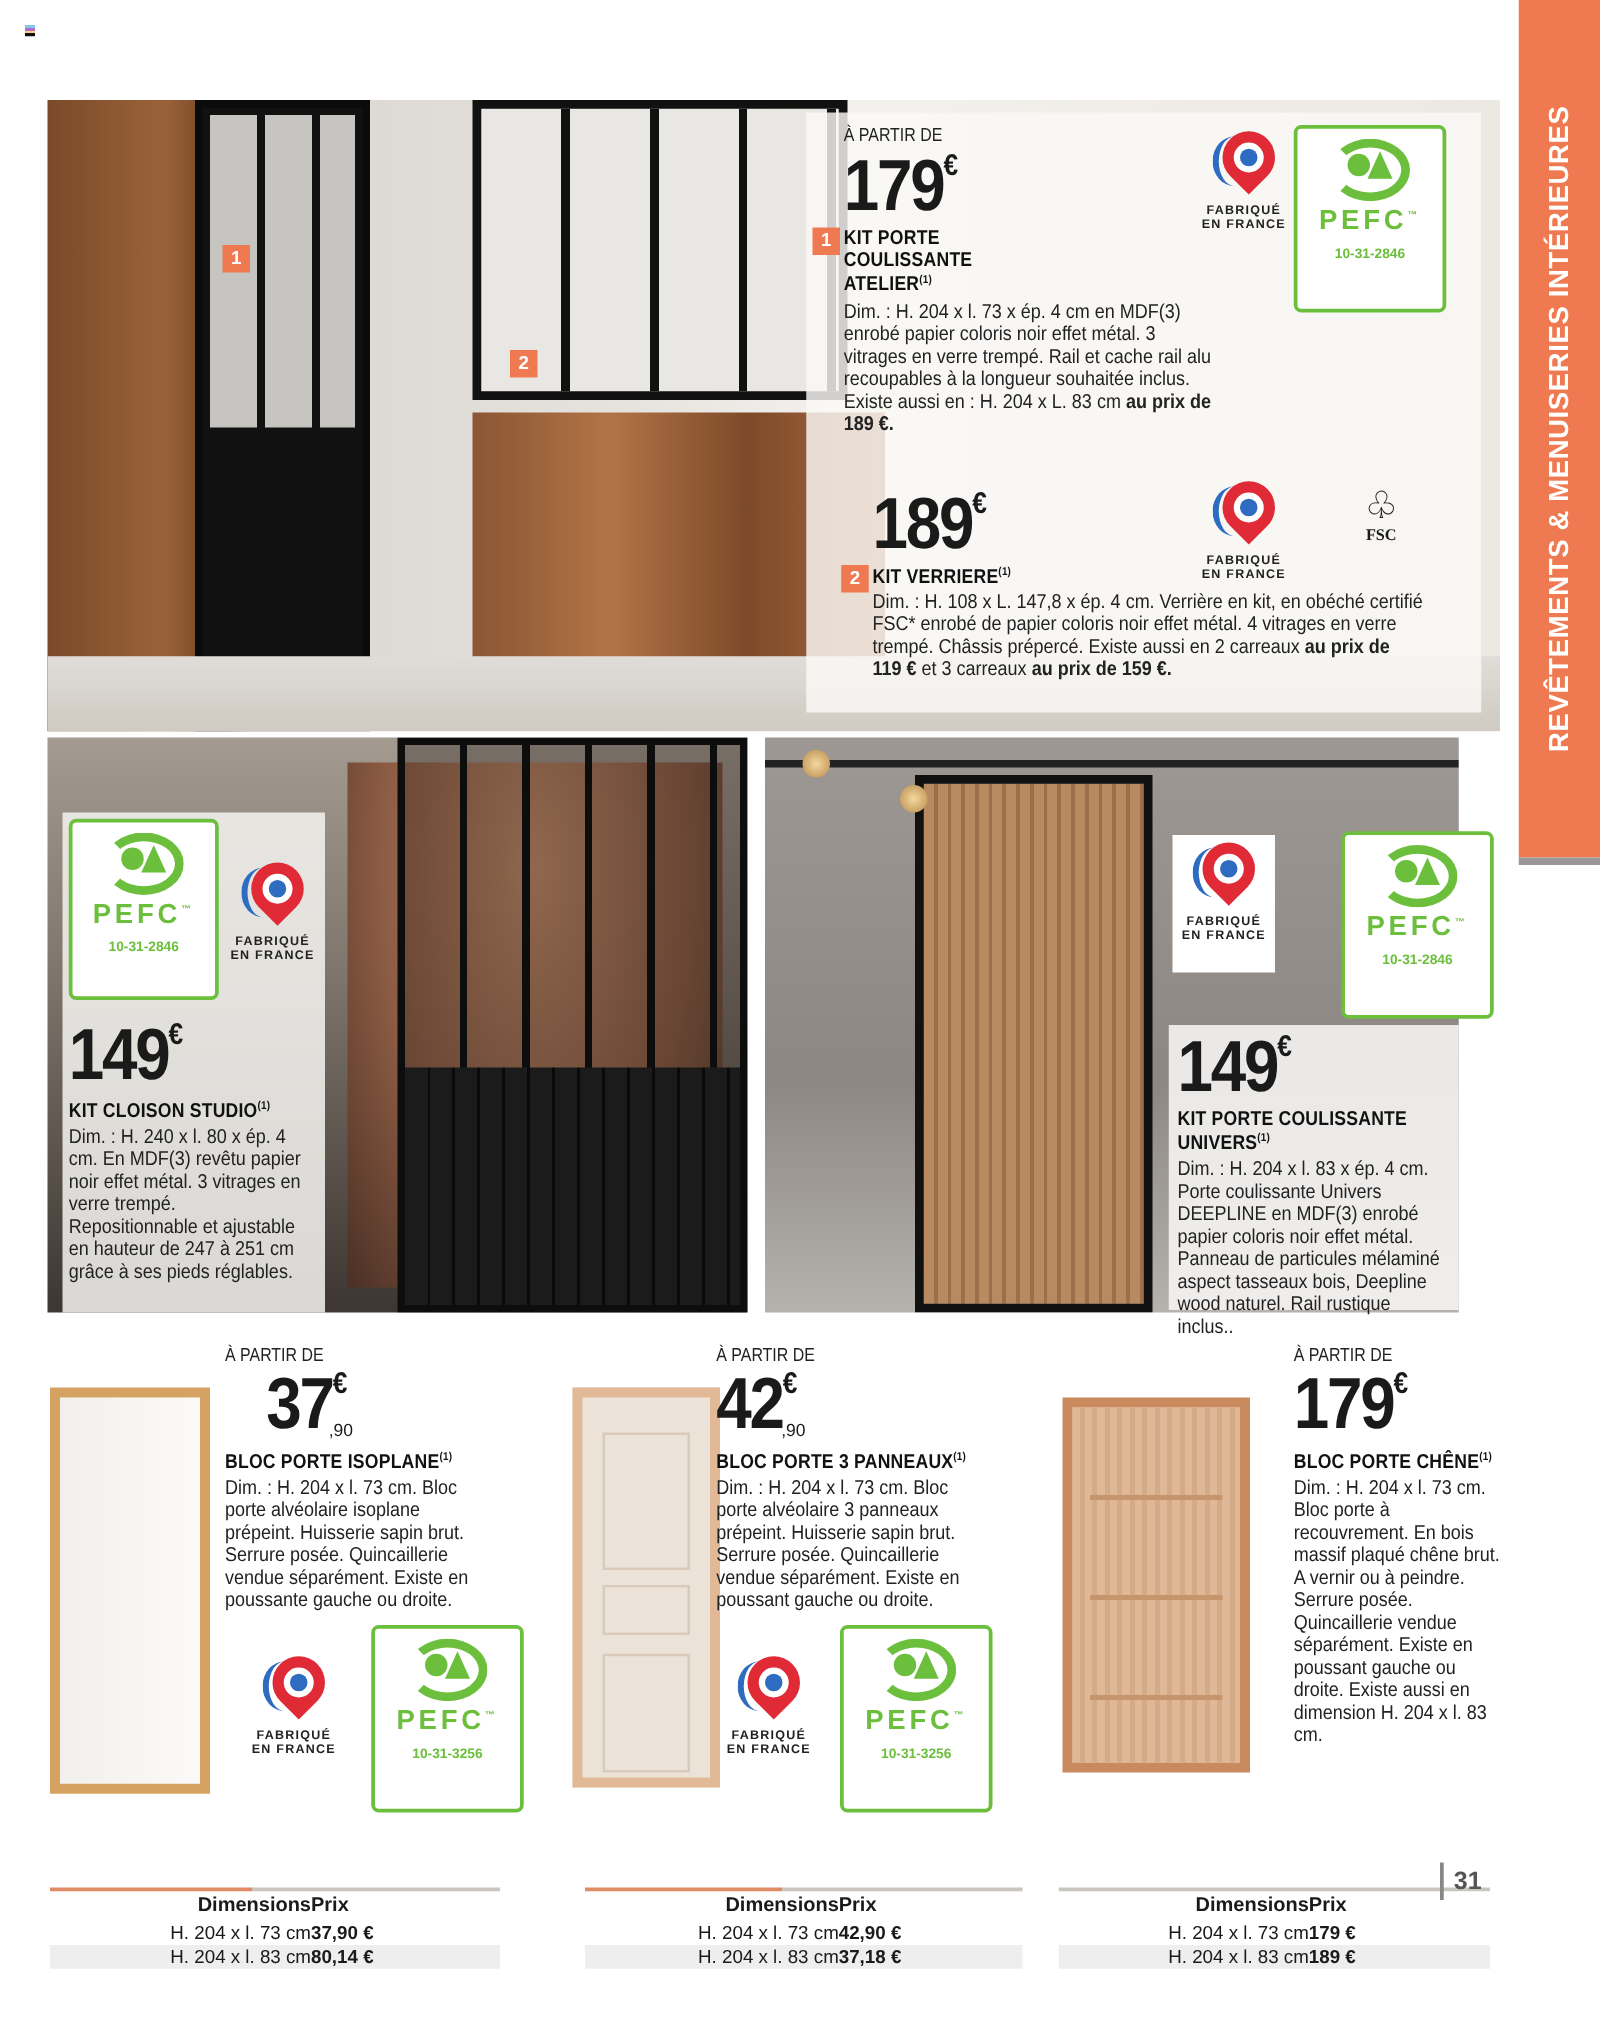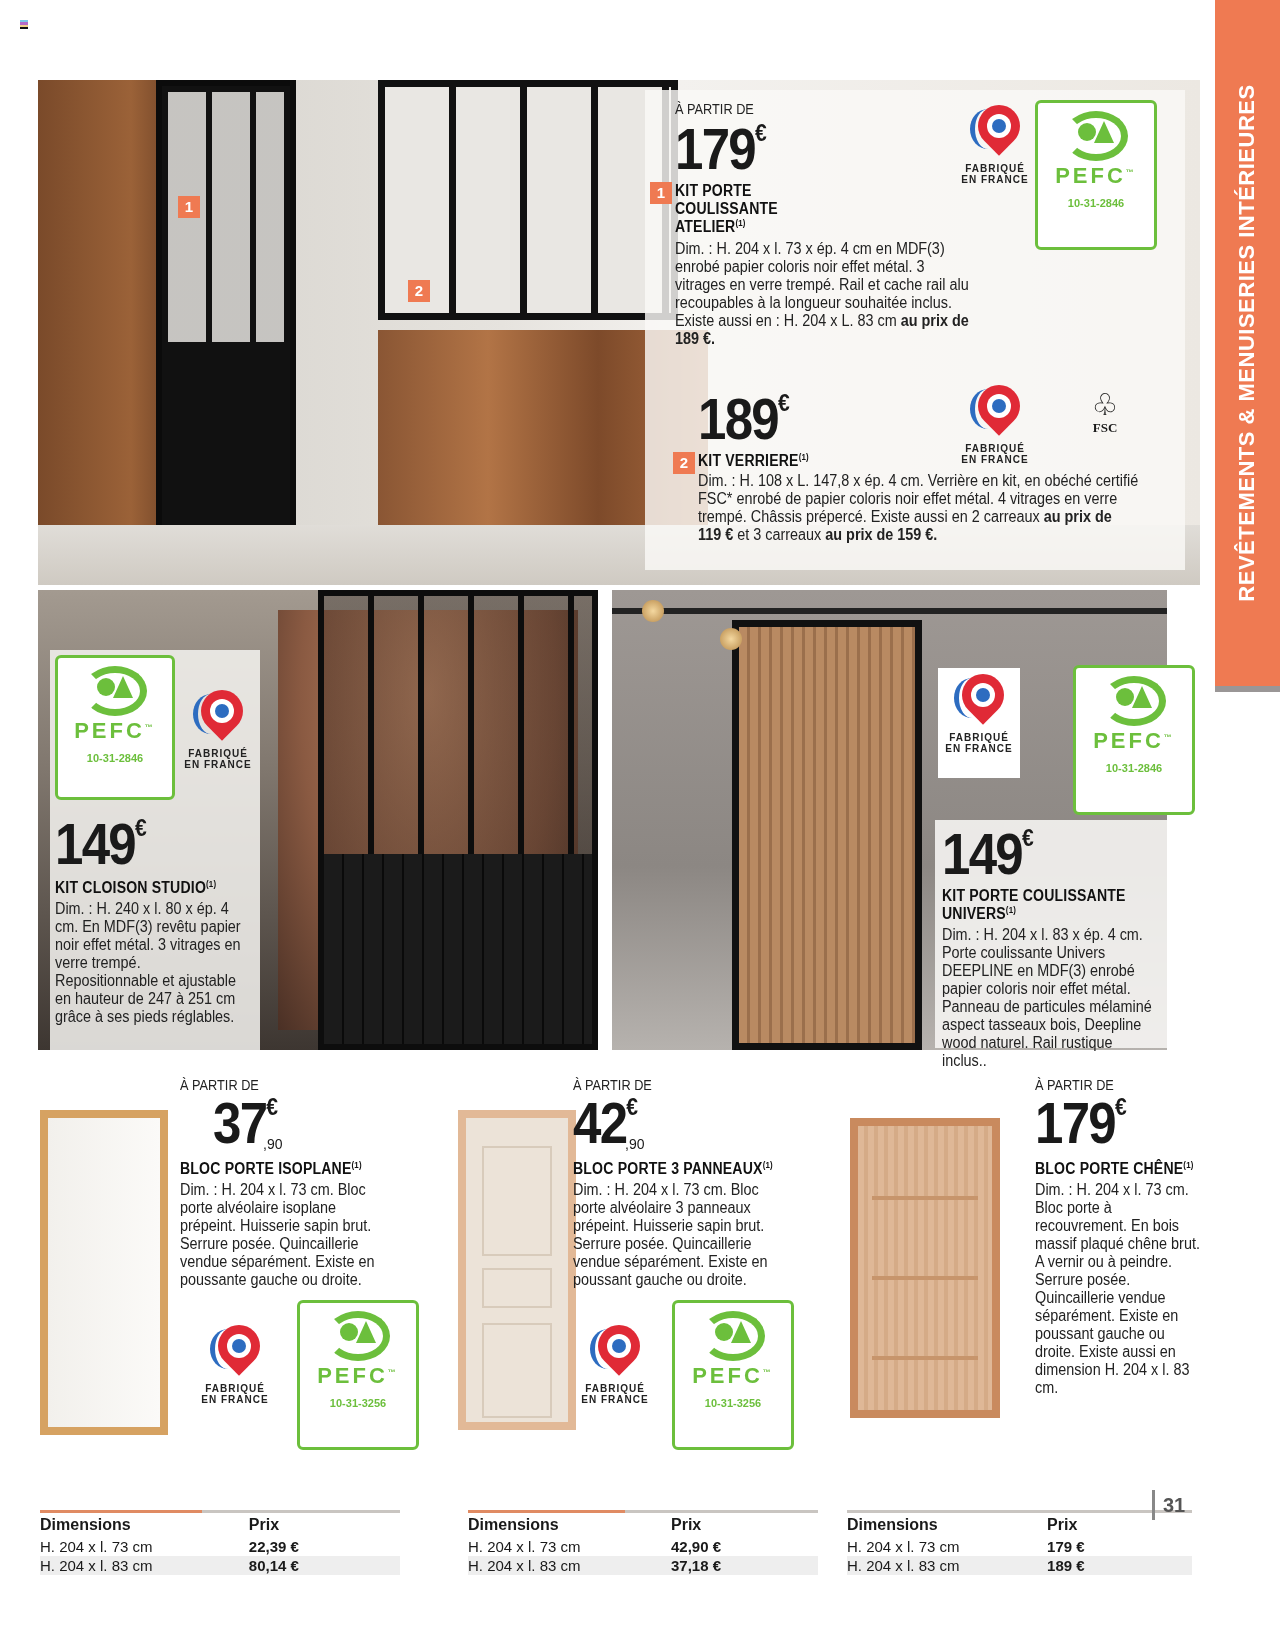--- a/index.html
+++ b/index.html
@@ -67,21 +67,21 @@
   .door-img.pan .p { position: absolute; left: 16px; right: 16px; border: 2px solid #d8cbbb; }
   .door-img.oak { border-color: #c98a5e; background: repeating-linear-gradient(90deg,#dfb897 0 6px,#d5ab87 6px 10px); }
   .door-img.oak .p { position: absolute; left: 14px; right: 14px; height: 4px; background: #c7956c; }
 
   .spec-table { width: 360px; }
   .spec-table .rule { height: 3px; background: linear-gradient(90deg,#e08b63 0 45%, #c9c5c1 45% 100%); }
   .spec-table .rule.grey { background: #c9c5c1; }
   .spec-table .row { display: flex; font-size: 15px; height: 19px; line-height: 19px; }
   .spec-table .row.head { font-weight: bold; font-size: 16px; height: 24px; line-height: 24px; }
   .spec-table .row.alt { background: #eeeeee; }
-  .spec-table .c1 { width: 58%; text-align: left; }
+  .spec-table .c1 { width: 58%; text-align: right; }
   .spec-table .c2 { width: 42%; text-align: left; }
   .spec-table .row:not(.head) .c2 { font-weight: bold; }
   .page-num { left: 1152px; top: 1490px; height: 30px; border-left: 3px solid #888; padding-left: 8px; font-weight: bold; font-size: 20px; color: #555; line-height: 30px; }
 </style>
 </head>
 <body>
 
 <div class="abs cmyk"></div>
 
 <div class="abs side-band">
@@ -253,21 +253,21 @@
   <div class="code">10-31-3256</div>
 </div>
 <div class="abs spec-table" style="left:40px;top:1510px;">
   <div class="rule"></div>
   <div class="row head">
       <div class="c1">Dimensions</div>
       <div class="c2">Prix</div>
     </div>
   <div class="row">
       <div class="c1">H. 204 x l. 73 cm</div>
-      <div class="c2">22,39 €</div>
+      <div class="c2">37,90 €</div>
     </div>
   <div class="row alt">
       <div class="c1">H. 204 x l. 83 cm</div>
       <div class="c2">80,14 €</div>
     </div>
 </div>
 
 <div class="abs door-img pan" style="left:458px;top:1110px;width:118px;height:320px;">
   <div class="p" style="top:28px;height:110px;"></div>
   <div class="p" style="top:150px;height:40px;"></div>

